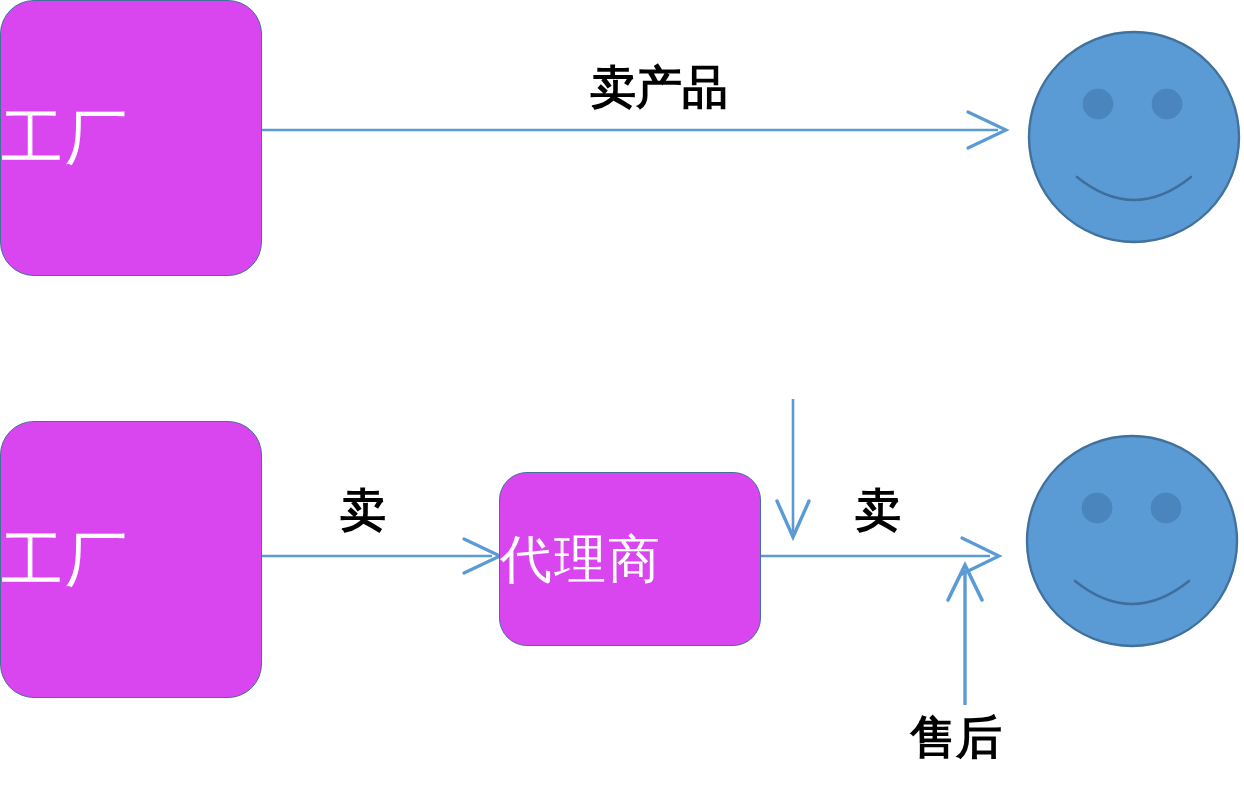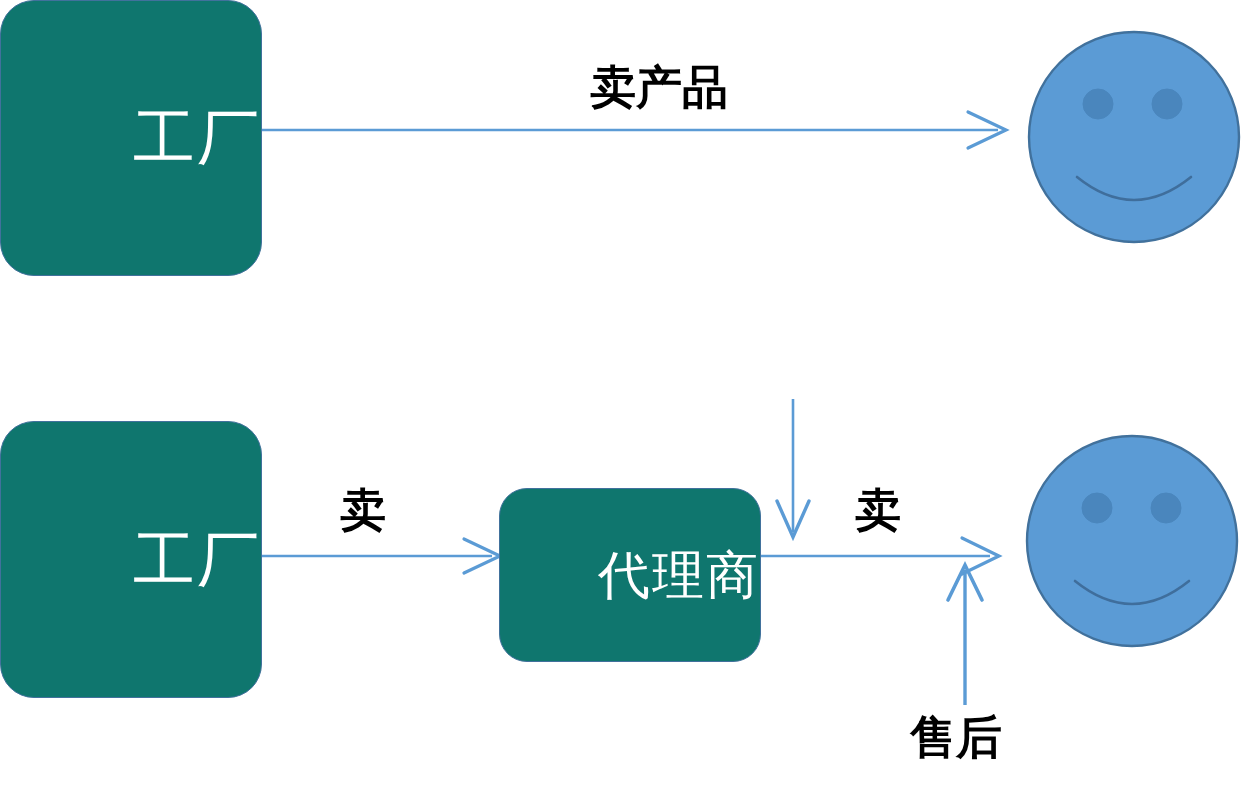--- a/index.html
+++ b/index.html
@@ -20,42 +20,41 @@
   svg.layer {
     position: absolute;
     left: 0;
     top: 0;
     width: 1244px;
     height: 788px;
   }
   .node-box {
     position: absolute;
     box-sizing: border-box;
-    background: #0f766e;
+    background: #d946ef;
     border: 1.6px solid #41719C;
     border-radius: 34px;
     display: flex;
     align-items: center;
-    justify-content: flex-end;
+    justify-content: flex-start;
     color: #ffffff;
   }
   .node-label {
     color: #ffffff;
     letter-spacing: 2px;
     line-height: 1;
     white-space: nowrap;
   }
   .box-factory-top { left: 0px; top: 0px; width: 262px; height: 276px; }
   .box-factory-top .node-label { font-size: 62px; }
   .box-factory-bottom { left: 0px; top: 421px; width: 262px; height: 277px; }
   .box-factory-bottom .node-label { font-size: 62px; }
   .box-agent {
     left: 499px; top: 472px; width: 262px; height: 174px;
     border-radius: 28px;
-    margin-top: 16px;
   }
   .box-agent .node-label { font-size: 52px; }
 
   .edge-label {
     position: absolute;
     color: #000000;
     white-space: nowrap;
     line-height: 1;
     font-weight: bold;
   }

